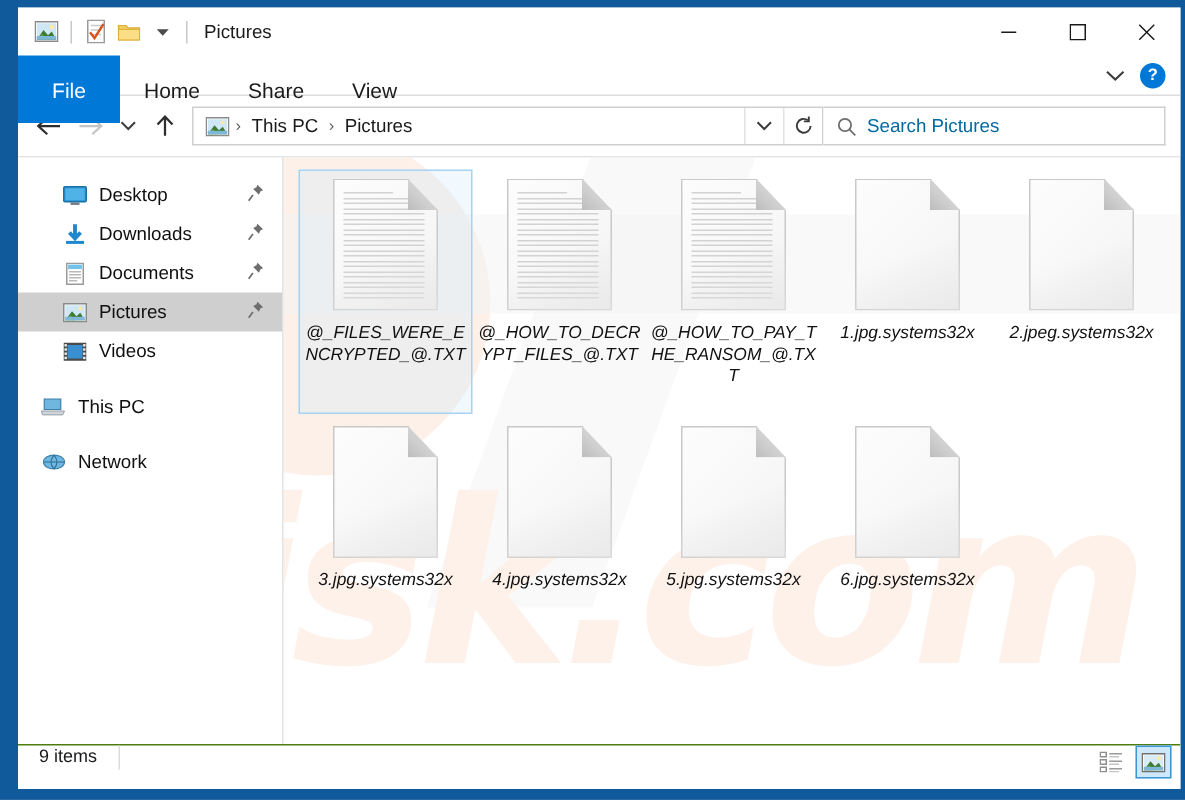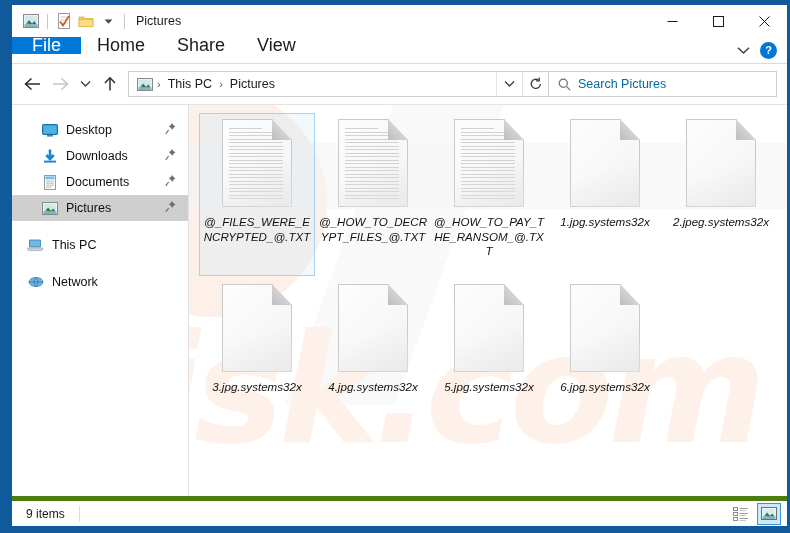--- a/index.html
+++ b/index.html
@@ -77,24 +77,24 @@
     height: 27px;
     background: #ffffff;
     display: flex;
     align-items: stretch;
     position: relative;
     flex: none;
     border-bottom: 1px solid #dcdcdc;
   }
   .tab {
     display: flex; align-items: center; justify-content: center;
-    font-size: 18px;
+    font-size: 14px;
     color: #1b1b1b;
     padding: 0 16px;
-    height: 17px;
+    height: 45px;
     min-width: 52px;
   }
   .tab-file {
     background: #0078d7;
     color: #ffffff;
     min-width: 68px;
     padding: 0 20px;
   }
   .ribbon-right {
     position: absolute;
@@ -358,23 +358,23 @@
     text-align: center;
     width: 112px;
     word-break: break-all;
     white-space: normal;
   }
 
   
   #statusbar {
     height: 30px;
     background: #ffffff;
-    border-top: 5px solid #4d7c0f;
-    display: flex;
-    align-items: center;
+    border-top: 1px solid #4d7c0f;
+    display: flex;
+    align-items: flex-start;
     padding: 0 6px 0 14px;
     flex: none;
     position: relative;
   }
   #status-count {
     font-size: 12px;
     color: #1a1a1a;
   }
   .status-sep {
     width: 1px; height: 16px;
@@ -599,20 +599,39 @@
                 <path d="M1.5 11.5 L5 8 L8 11.5 Z" fill="#5fa04a"></path>
                 <circle cx="11.6" cy="3.6" r="1.3" fill="#ffe9a0"></circle>
                 <rect x="1.5" y="9.2" width="13" height="2.3" fill="#7fb7d8"></rect>
               </svg>
             </span>
             <span class="nav-label">Pictures</span>
             <span class="pin"><svg width="11" height="12" viewBox="0 0 11 12">
                 <path d="M6.6 0.6 L10.4 4.3 L8.7 5 L7.6 7.3 L3.8 3.5 L6 2.4 Z" fill="#6e6e6e"></path>
                 <line x1="3.6" y1="7.5" x2="0.8" y2="11.3" stroke="#6e6e6e" stroke-width="1.2"></line>
               </svg></span>
+          </div>
+          <div class="nav-item indent">
+            <span class="nav-ico">
+              <svg width="16" height="13" viewBox="0 0 16 13">
+                <rect x="0.5" y="0.5" width="15" height="12" fill="#4a4a4a"></rect>
+                <rect x="3" y="2" width="10" height="9" fill="#3a8fd0"></rect>
+                <g fill="#efefef">
+                  <rect x="1" y="1.4" width="1.6" height="1.6"></rect>
+                  <rect x="1" y="4.2" width="1.6" height="1.6"></rect>
+                  <rect x="1" y="7" width="1.6" height="1.6"></rect>
+                  <rect x="1" y="9.8" width="1.6" height="1.6"></rect>
+                  <rect x="13.4" y="1.4" width="1.6" height="1.6"></rect>
+                  <rect x="13.4" y="4.2" width="1.6" height="1.6"></rect>
+                  <rect x="13.4" y="7" width="1.6" height="1.6"></rect>
+                  <rect x="13.4" y="9.8" width="1.6" height="1.6"></rect>
+                </g>
+              </svg>
+            </span>
+            <span class="nav-label">Videos</span>
           </div>
           <div class="nav-gap"></div>
           <div class="nav-item">
             <span class="nav-ico">
               <svg width="17" height="13" viewBox="0 0 17 13">
                 <path d="M2.5 1 h11 v7 h-11 Z" fill="#6fb7e0" stroke="#3d7fa8" stroke-width="0.8"></path>
                 <path d="M0.5 9 h15.5 l-1.2 2.6 h-13.4 Z" fill="#cfd6db" stroke="#8d989f" stroke-width="0.6"></path>
               </svg>
             </span>
             <span class="nav-label">This PC</span>

